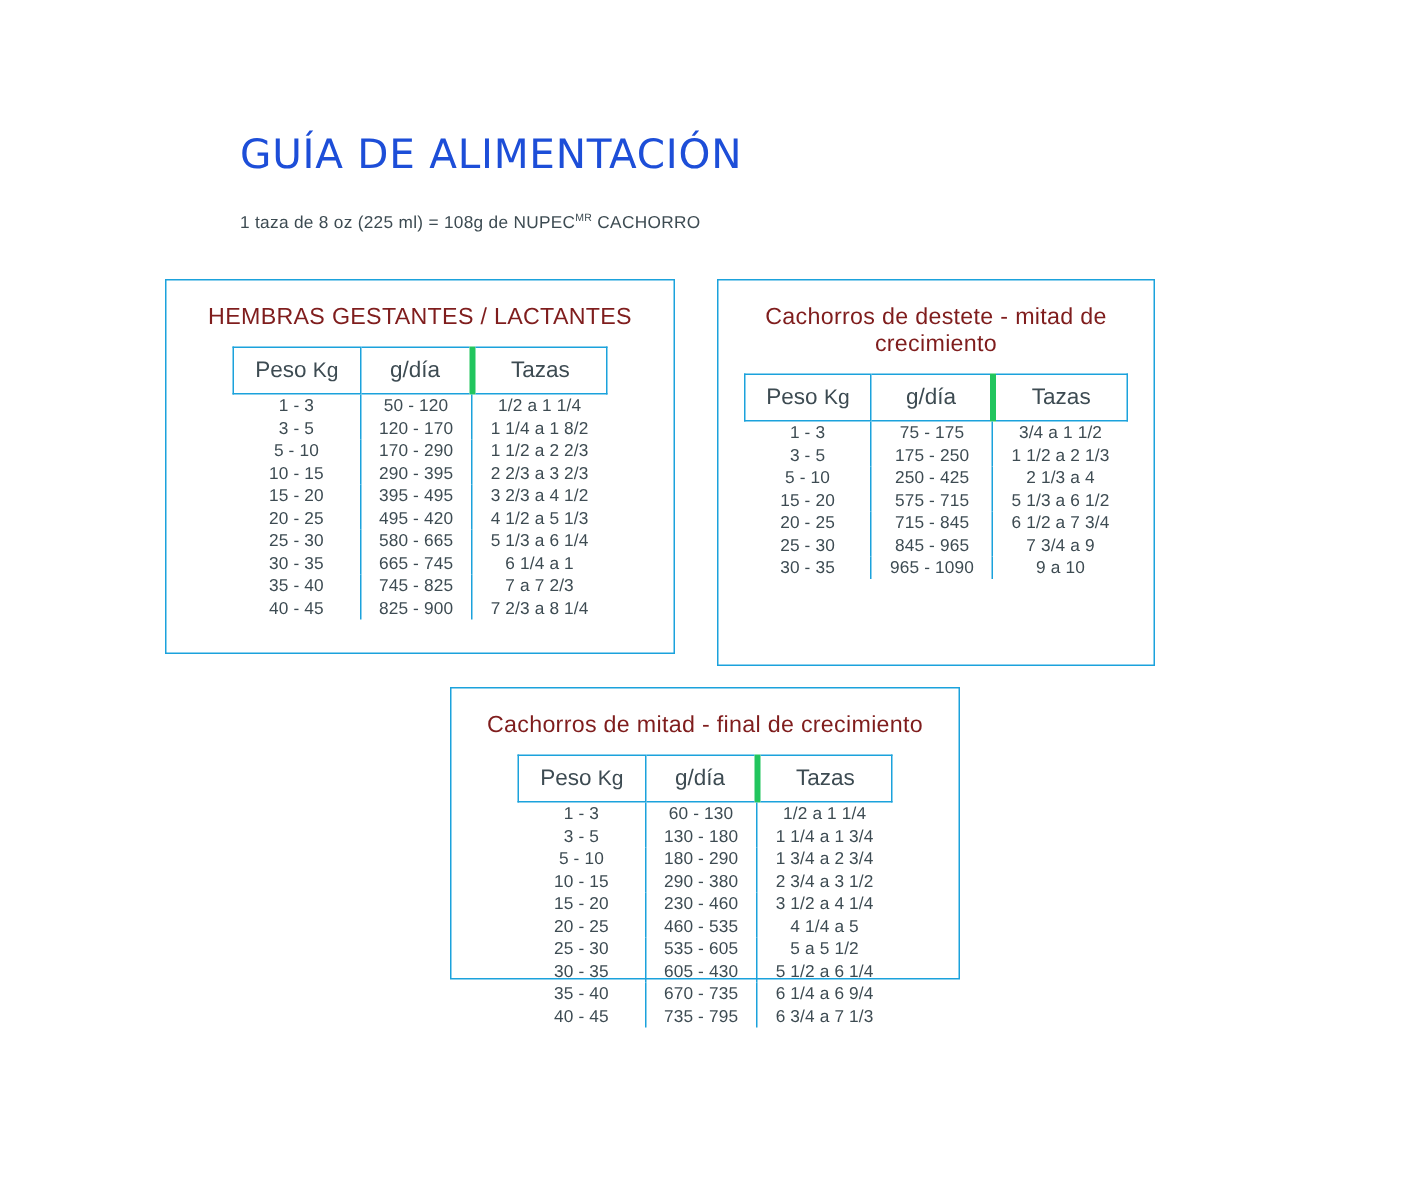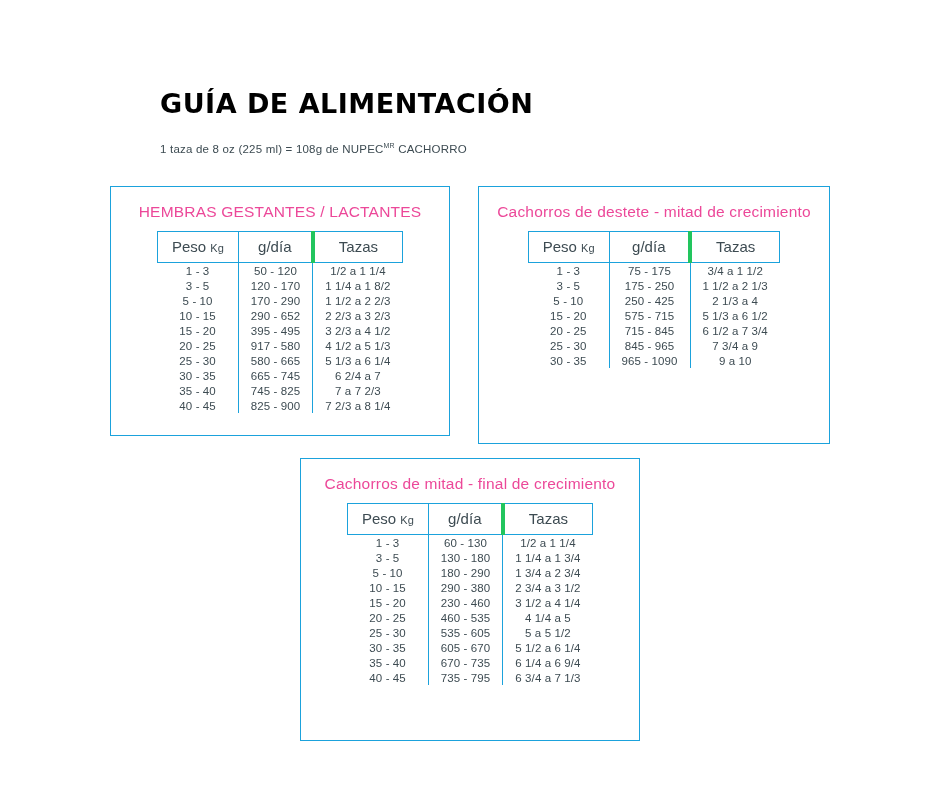--- a/index.html
+++ b/index.html
@@ -22,23 +22,23 @@
     top: 0;
     width: 940px;
     height: 800px;
   }
 
   .title {
     position: absolute;
     left: 160px;
     top: 88px;
     font-size: 27px;
-    font-weight: bold;
+    font-weight: normal;
     letter-spacing: 0.5px;
-    color: #000000;
+    color: #1d4ed8;
     font-family: "DejaVu Sans", sans-serif;
   }
 
   .subtitle {
     position: absolute;
     left: 160px;
     top: 142px;
     font-size: 11.5px;
     color: #3d4b52;
     letter-spacing: 0.2px;
@@ -50,21 +50,21 @@
 
   .panel {
     position: absolute;
     border: 1.5px solid #1ba2dc;
     box-sizing: border-box;
   }
 
   .panel-title {
     text-align: center;
     font-size: 15.5px;
-    color: #ec4899;
+    color: #7f1d1d;
     letter-spacing: 0.2px;
     margin-top: 16px;
     margin-bottom: 10px;
     font-family: "Liberation Sans", sans-serif;
   }
 
   table.feed {
     border-collapse: collapse;
     margin: 0 auto;
     font-size: 11.5px;
@@ -72,43 +72,43 @@
   }
   table.feed th {
     font-weight: normal;
     font-size: 15px;
     padding: 6px 14px 7px 14px;
     border: 1px solid #1ba2dc;
     text-align: center;
     white-space: nowrap;
   }
   table.feed th .unit {
-    font-size: 11px;
+    font-size: 14px;
     vertical-align: baseline;
   }
   table.feed td {
     padding: 1.5px 12px;
     text-align: center;
     white-space: nowrap;
     font-size: 11.5px;
     letter-spacing: 0.1px;
   }
   table.feed td.col-mid {
     border-left: 1px solid #1ba2dc;
     border-right: 1px solid #1ba2dc;
     text-align: center;
   }
   table.feed thead th.hcol-0 { border-right: none; }
   table.feed thead th.hcol-1 { border-left: 1px solid #1ba2dc; border-right: 4px solid #22c55e; }
   table.feed thead th.hcol-2 { border-left: none; }
 
   
   #panel-0 { left: 110px; top: 186px; width: 340px; height: 250px; }
-  #panel-1 { left: 478px; top: 186px; width: 352px; height: 258px; }
-  #panel-2 { left: 300px; top: 458px; width: 340px; height: 283px; }
+  #panel-1 { left: 478px; top: 186px; width: 292px; height: 258px; }
+  #panel-2 { left: 300px; top: 458px; width: 340px; height: 195px; }
 
   #panel-1 .panel-title { font-size: 15.5px; }
   #panel-2 .panel-title { font-size: 15.5px; }
 </style>
 </head>
 <body>
 
 <div class="page">
 
   <div class="title">GUÍA DE ALIMENTACIÓN</div>
@@ -136,42 +136,42 @@
             <td class="col-mid">120 - 170</td>
             <td>1 1/4 a 1 8/2</td>
           </tr>
           <tr>
             <td>5 - 10</td>
             <td class="col-mid">170 - 290</td>
             <td>1 1/2 a 2 2/3</td>
           </tr>
           <tr>
             <td>10 - 15</td>
-            <td class="col-mid">290 - 652</td>
+            <td class="col-mid">290 - 395</td>
             <td>2 2/3 a 3 2/3</td>
           </tr>
           <tr>
             <td>15 - 20</td>
             <td class="col-mid">395 - 495</td>
             <td>3 2/3 a 4 1/2</td>
           </tr>
           <tr>
             <td>20 - 25</td>
-            <td class="col-mid">917 - 580</td>
+            <td class="col-mid">495 - 420</td>
             <td>4 1/2 a 5 1/3</td>
           </tr>
           <tr>
             <td>25 - 30</td>
             <td class="col-mid">580 - 665</td>
             <td>5 1/3 a 6 1/4</td>
           </tr>
           <tr>
             <td>30 - 35</td>
             <td class="col-mid">665 - 745</td>
-            <td>6 2/4 a 7</td>
+            <td>6 1/4 a 1</td>
           </tr>
           <tr>
             <td>35 - 40</td>
             <td class="col-mid">745 - 825</td>
             <td>7 a 7 2/3</td>
           </tr>
           <tr>
             <td>40 - 45</td>
             <td class="col-mid">825 - 900</td>
             <td>7 2/3 a 8 1/4</td>
@@ -271,21 +271,21 @@
             <td class="col-mid">460 - 535</td>
             <td>4 1/4 a 5</td>
           </tr>
           <tr>
             <td>25 - 30</td>
             <td class="col-mid">535 - 605</td>
             <td>5 a 5 1/2</td>
           </tr>
           <tr>
             <td>30 - 35</td>
-            <td class="col-mid">605 - 670</td>
+            <td class="col-mid">605 - 430</td>
             <td>5 1/2 a 6 1/4</td>
           </tr>
           <tr>
             <td>35 - 40</td>
             <td class="col-mid">670 - 735</td>
             <td>6 1/4 a 6 9/4</td>
           </tr>
           <tr>
             <td>40 - 45</td>
             <td class="col-mid">735 - 795</td>

